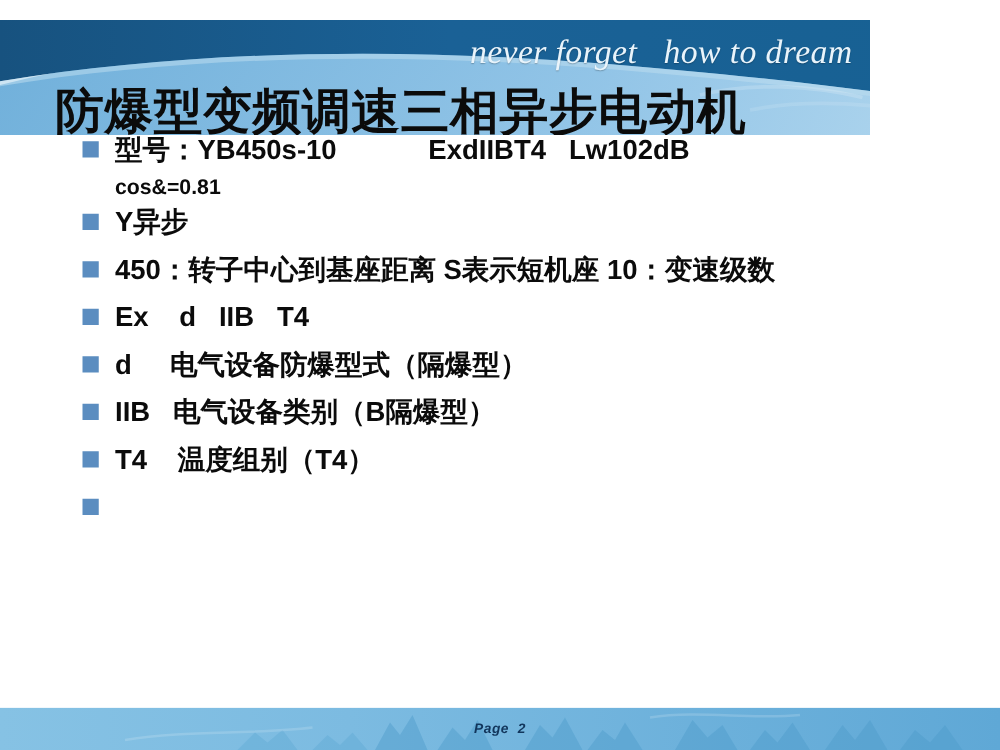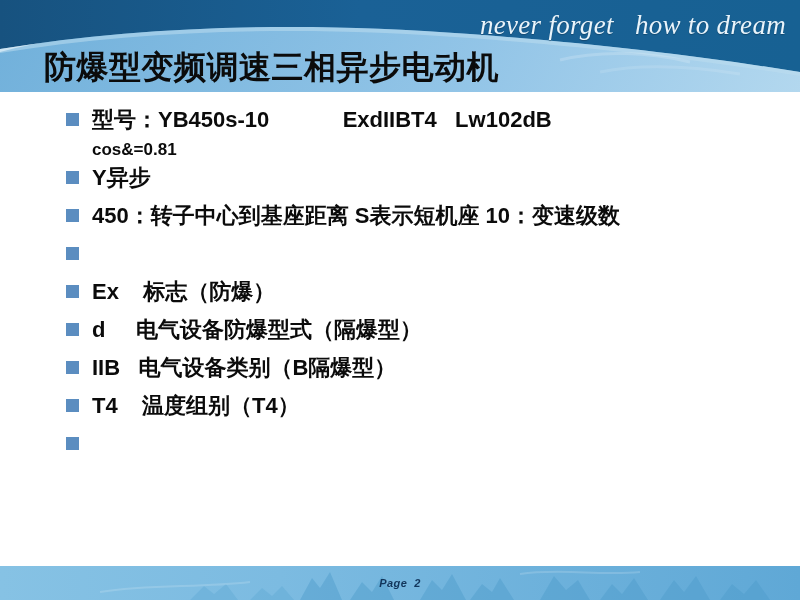--- a/index.html
+++ b/index.html
@@ -13,22 +13,22 @@
 
   #slide {
     position:relative;
     width:800px; height:600px;
     background:#ffffff;
   }
 
   
   .header {
     position:absolute;
-    left:0; top:0;
-    width:800px; height:92px;
+    left:0; top:16px;
+    width:696px; height:92px;
     overflow:hidden;
   }
   .header-svg {
     position:absolute;
     left:0; top:0;
     width:800px; height:92px;
     display:block;
   }
   .tagline {
     position:absolute;
@@ -37,21 +37,21 @@
     font-style:italic;
     font-size:27px;
     color:#e9f4fb;
     letter-spacing:0.3px;
     white-space:pre;
     text-shadow:0 1px 1px rgba(0,0,0,0.25);
   }
   .slide-title {
     position:absolute;
     left:44px; top:46px;
-    font-size:32px;
+    font-size:39px;
     font-weight:bold;
     color:#0b0b0b;
     letter-spacing:0.5px;
     white-space:nowrap;
   }
 
   
   .body-area {
     position:absolute;
     left:0; top:96px;
@@ -177,26 +177,23 @@
       </div>
 
 
       <div class="bullet-row">
         <span class="bullet-marker"></span>
         <div class="bullet-body">450：转子中心到基座距离 S表示短机座 10：变速级数</div>
       </div>
 
       <div class="bullet-row">
         <span class="bullet-marker"></span>
-      </div>
-
-      <div class="bullet-row">
-        <span class="bullet-marker"></span>
-        <div class="bullet-body">Ex    标志（防爆）</div>
-      </div>
+        <div class="bullet-body">Ex    d   IIB   T4</div>
+      </div>
+
 
       <div class="bullet-row">
         <span class="bullet-marker"></span>
         <div class="bullet-body">d     电气设备防爆型式（隔爆型）</div>
       </div>
 
       <div class="bullet-row">
         <span class="bullet-marker"></span>
         <div class="bullet-body">IIB   电气设备类别（B隔爆型）</div>
       </div>

